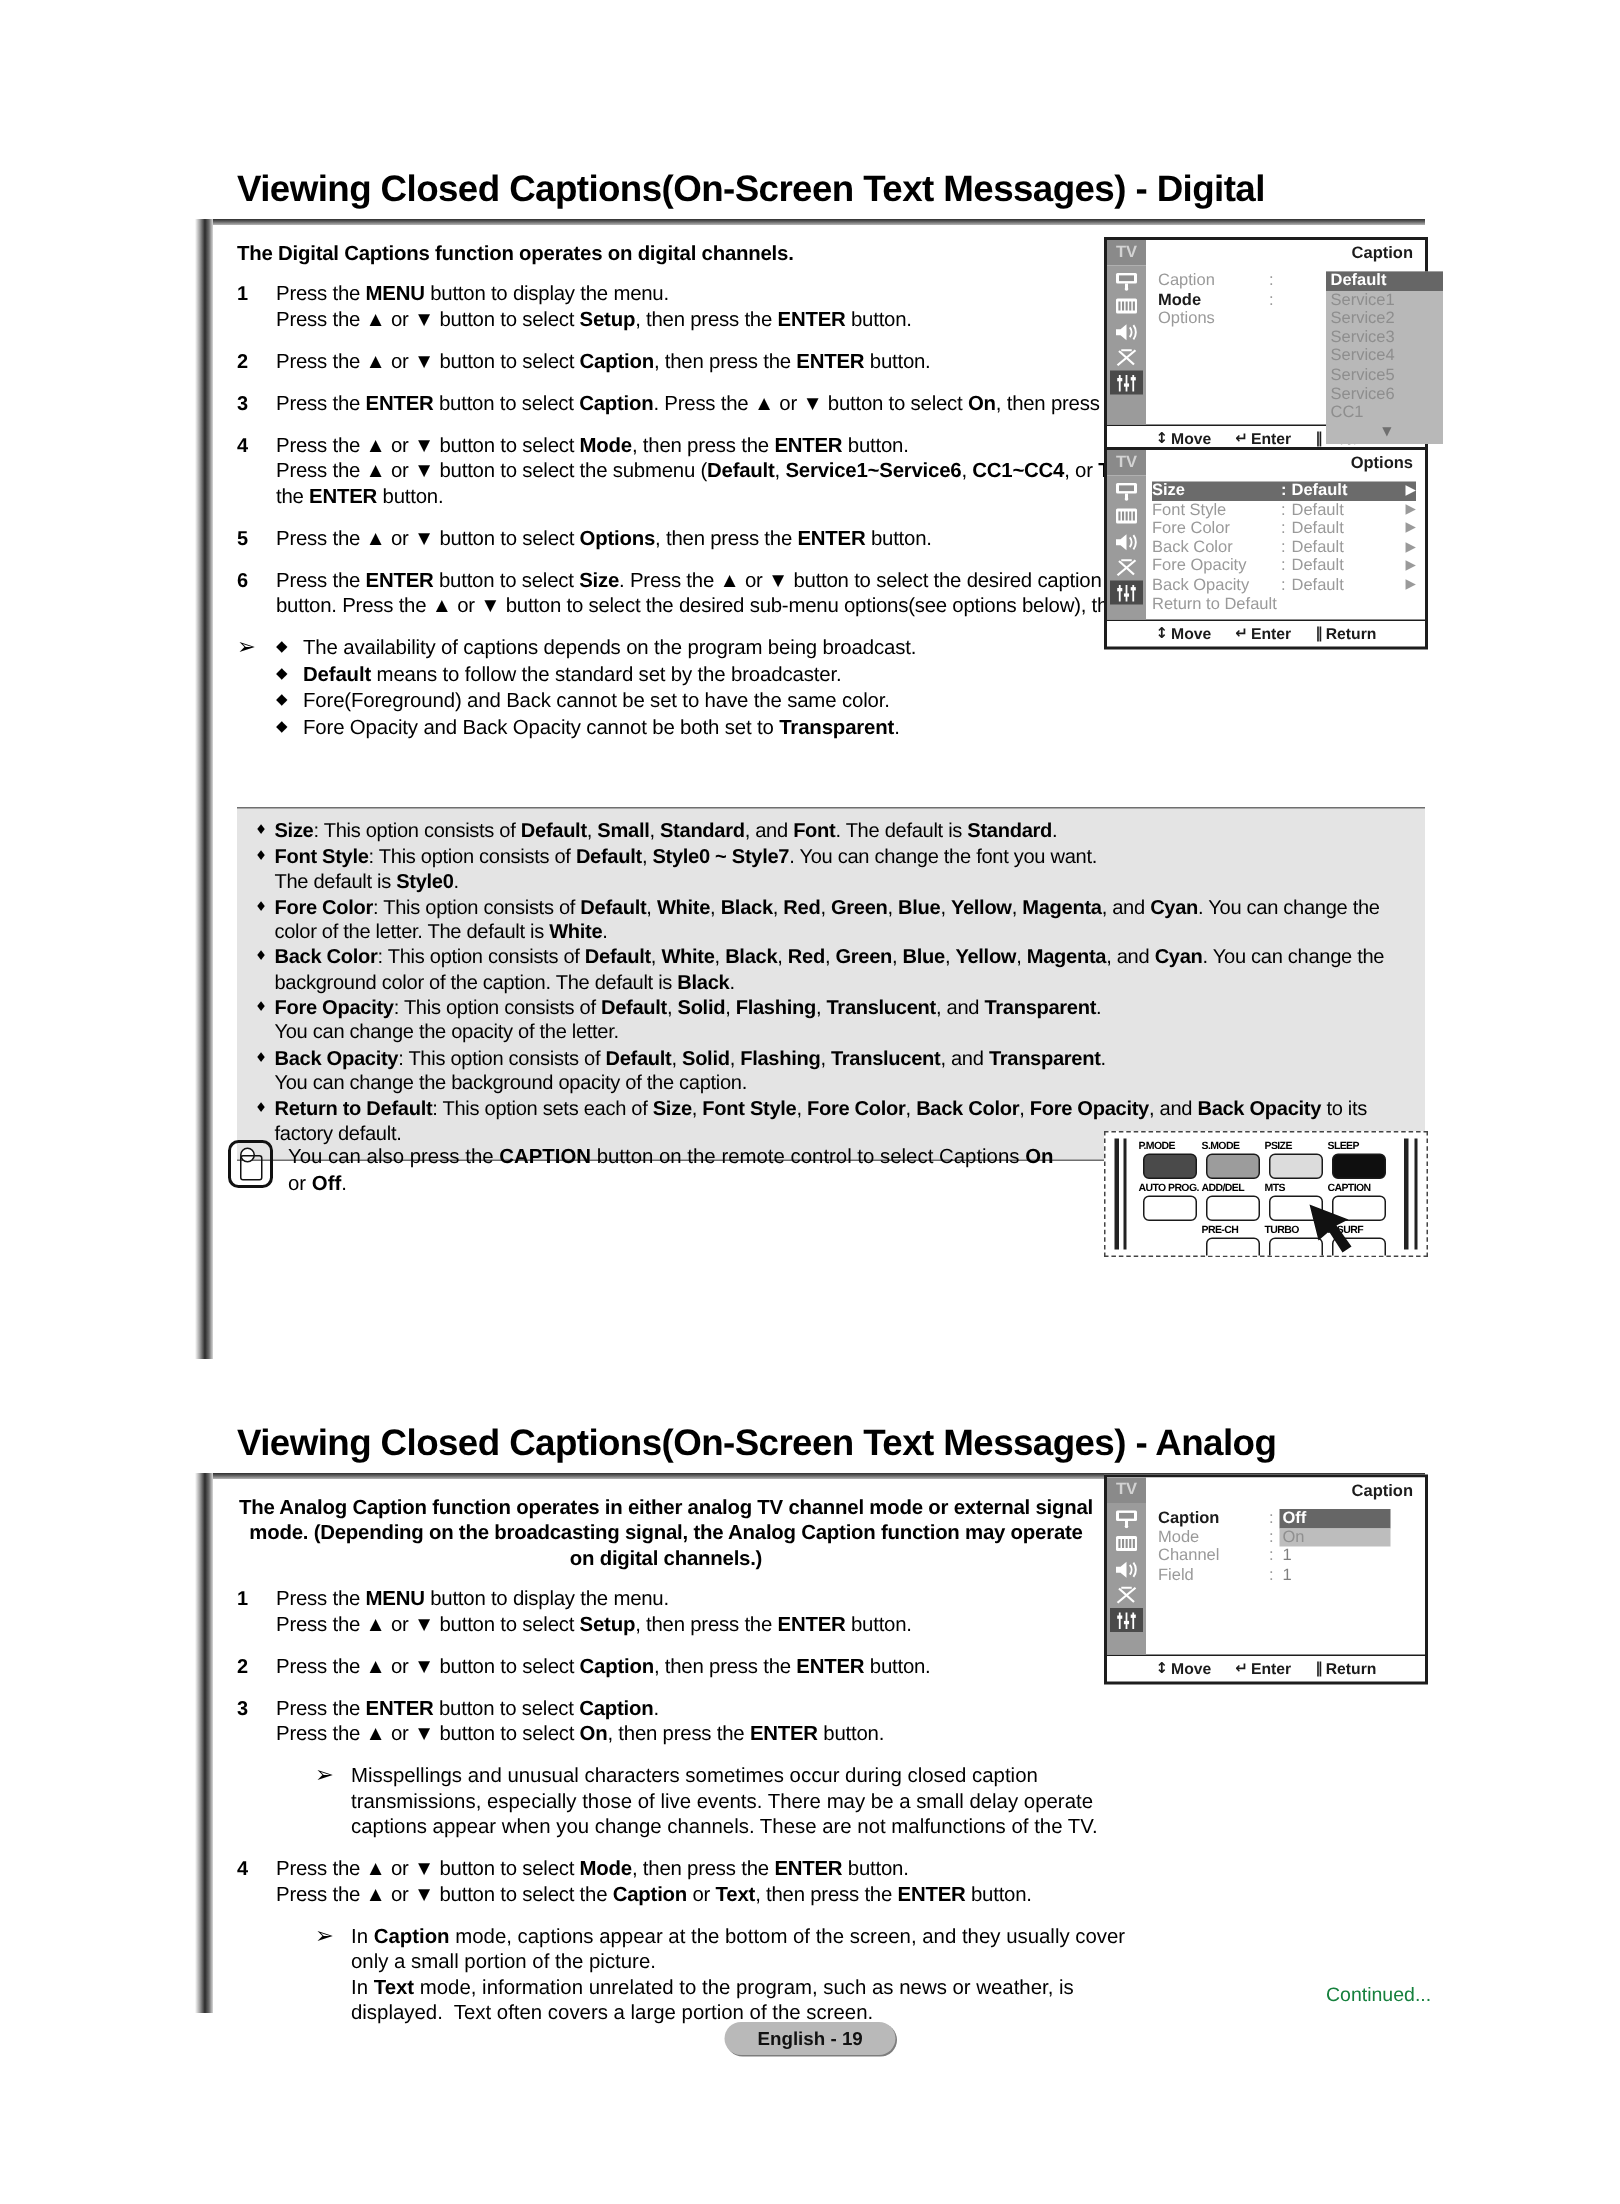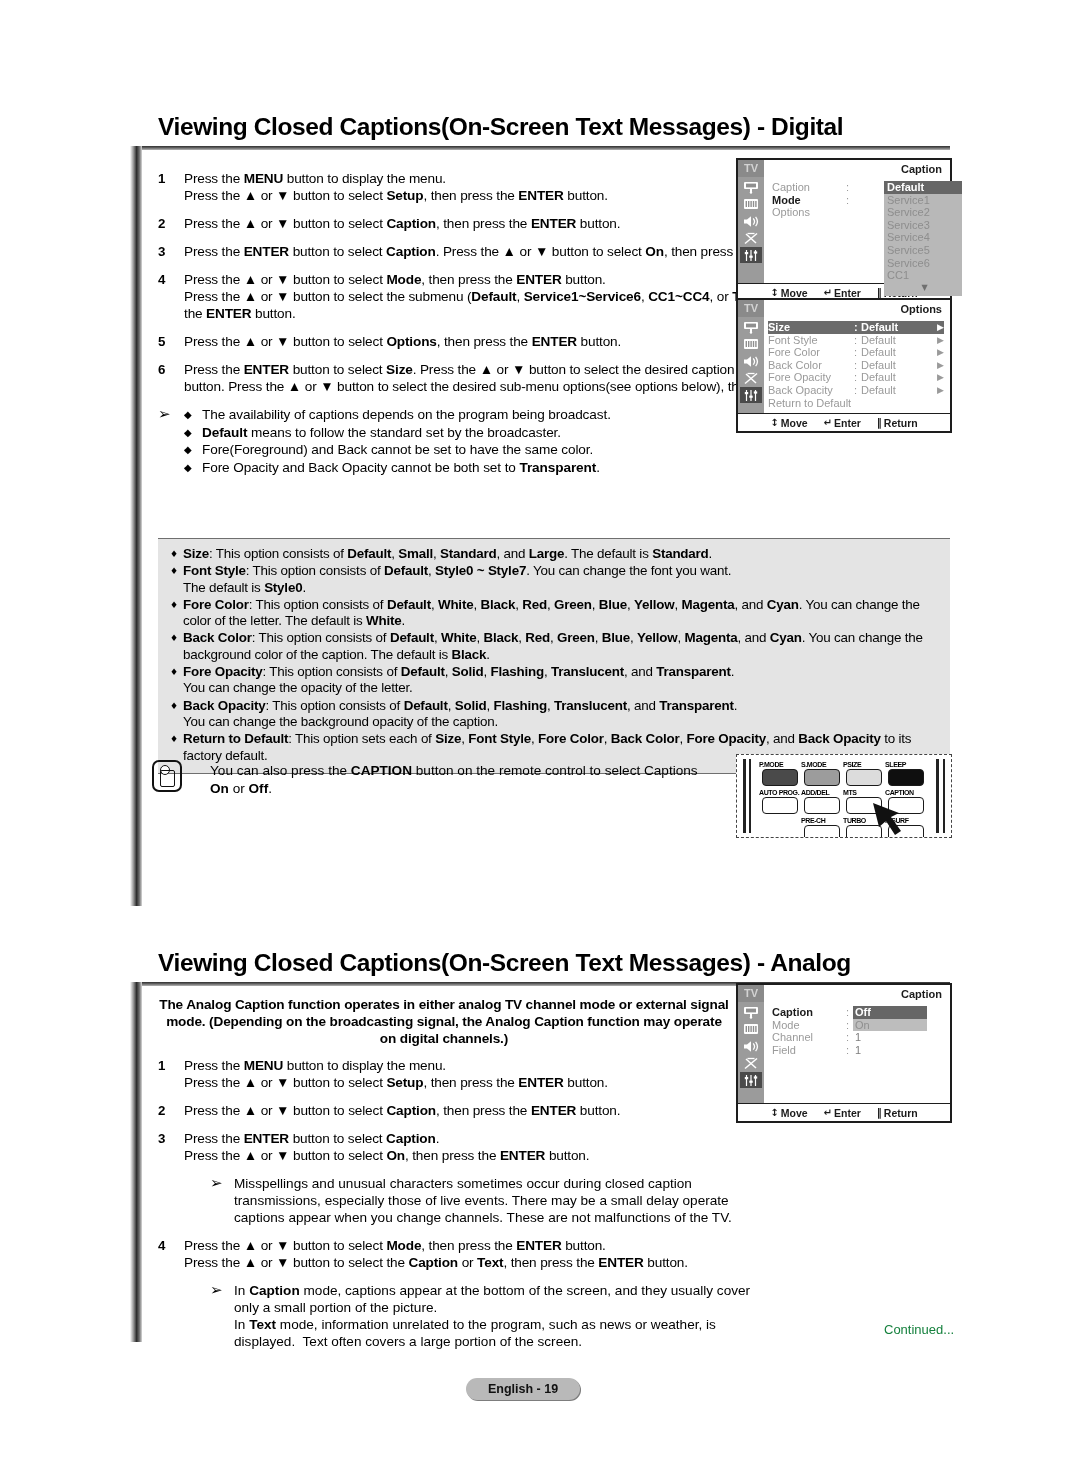--- a/index.html
+++ b/index.html
@@ -355,20 +355,21 @@
 
 <div class="section" style="top:108px;">
   <div class="title-row">
     <div class="title-bar-left"></div>
     <div class="title-text">Viewing Closed Captions(On-Screen Text Messages) - Digital</div>
   </div>
   <div class="title-underline"></div>
   <div class="body-rule" style="height:760px;"></div>
 
   <div class="section-body">
+    <div class="intro">The Digital Captions function operates on digital channels.</div>
     <div class="steps">
         <div class="step">
           <div class="step-num">1</div>
           <div class="step-txt">Press the <b>MENU</b> button to display the menu.<br>Press the ▲ or ▼ button to select <b>Setup</b>, then press the <b>ENTER</b> button.</div>
         </div>
         <div class="step">
           <div class="step-num">2</div>
           <div class="step-txt">Press the ▲ or ▼ button to select <b>Caption</b>, then press the <b>ENTER</b> button.</div>
         </div>
         <div class="step">
@@ -409,21 +410,21 @@
             <div style="flex:1">Fore Opacity and Back Opacity cannot be both set to <b>Transparent</b>.</div>
           </div>
         </div>
     </div>
   </div>
 </div>
 
 <div class="grey-box" style="position:absolute; left:158px; top:538px; width:792px; box-sizing:border-box;">
 <div class="gb-item">
       <div class="gb-bullet">♦</div>
-      <div class="gb-text"><b>Size</b>: This option consists of <b>Default</b>, <b>Small</b>, <b>Standard</b>, and <b>Large</b>. The default is <b>Standard</b>.</div>
+      <div class="gb-text"><b>Size</b>: This option consists of <b>Default</b>, <b>Small</b>, <b>Standard</b>, and <b>Font</b>. The default is <b>Standard</b>.</div>
     </div>
     <div class="gb-item">
       <div class="gb-bullet">♦</div>
       <div class="gb-text"><b>Font Style</b>: This option consists of <b>Default</b>, <b>Style0 ~ Style7</b>. You can change the font you want.<br>The default is <b>Style0</b>.</div>
     </div>
     <div class="gb-item">
       <div class="gb-bullet">♦</div>
       <div class="gb-text"><b>Fore Color</b>: This option consists of <b>Default</b>, <b>White</b>, <b>Black</b>, <b>Red</b>, <b>Green</b>, <b>Blue</b>, <b>Yellow</b>, <b>Magenta</b>, and <b>Cyan</b>. You can change the color of the letter. The default is <b>White</b>.</div>
     </div>
     <div class="gb-item">
@@ -443,21 +444,21 @@
       <div class="gb-text"><b>Return to Default</b>: This option sets each of <b>Size</b>, <b>Font Style</b>, <b>Fore Color</b>, <b>Back Color</b>, <b>Fore Opacity</b>, and <b>Back Opacity</b> to its factory default.</div>
     </div>
   </div>
 
 <div class="hand-note" style="position:absolute; left:152px; top:760px; width:560px;">
   <div class="hand-icon">
     <div class="frame"></div>
       <div class="knob"></div>
       <div class="inner"></div>
   </div>
-  <div style="padding-top:2px;margin-left:18px;">You can also press the <b>CAPTION</b> button on the remote control to select Captions <b>On</b> or <b>Off</b>.</div>
+  <div style="padding-top:2px;">You can also press the <b>CAPTION</b> button on the remote control to select Captions <b>On</b> or <b>Off</b>.</div>
 </div>
 
 <div class="osd" style="left:736px; top:158px;">
   <div class="osd-top">
     <div class="osd-tv">TV</div>
     <div class="osd-heading">Caption</div>
   </div>
   <div class="osd-main" style="min-height:106px;">
     <div class="osd-rail">
       <div class="rail-ico">
@@ -859,13 +860,13 @@
         <span>Enter</span>
       </div>
     <div class="foot-item">
         <span class="g">‖</span>
         <span>Return</span>
       </div>
   </div>
 </div>
 
 <div class="continued" style="left:884px; top:1322px;">Continued...</div>
-<div class="pagepill" style="left:466px; top:1348px;margin-top:30px;">English - 19</div>
+<div class="pagepill" style="left:483px; top:1348px;">English - 19</div>
 
 </body></html>

